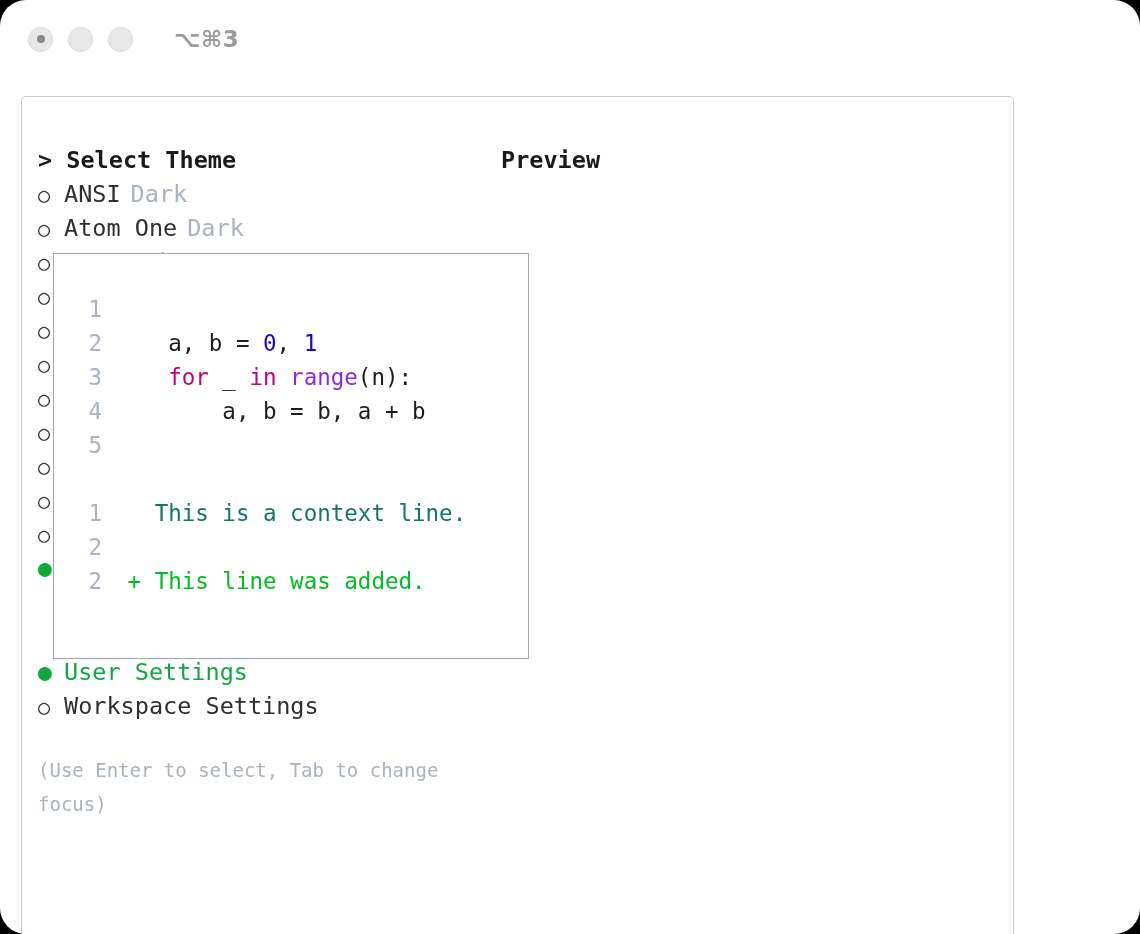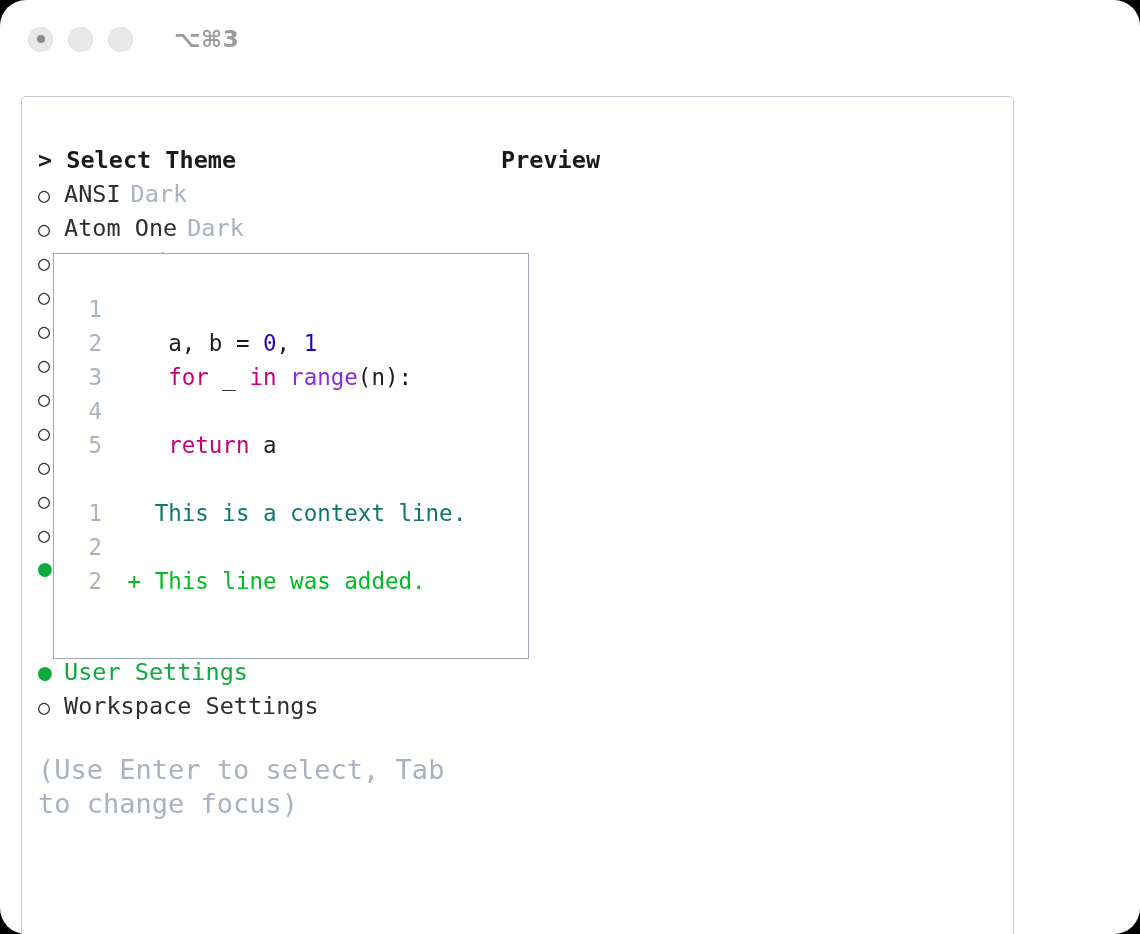--- a/index.html
+++ b/index.html
@@ -138,21 +138,21 @@
 
   .apply-head {
     font-size: 23.5px;
     color: #1a1a1a;
     line-height: 34px;
     padding-left: 26px;
     white-space: pre;
   }
 
   #hint {
-    font-size: 27px;
+    font-size: 19px;
     color: #a9b2bf;
     line-height: 34px;
     width: 420px;
   }
 
   
   #preview-box {
     position: absolute;
     left: 31px;
     top: 156px;
@@ -245,22 +245,22 @@
 
     <div id="col-right">
       <div class="section-title">Preview</div>
     </div>
 
     <div id="preview-box">
       <div id="code">
           <div class="code-line"><span class="gutter">1</span></div>
           <div class="code-line"><span class="gutter">2</span><span class="code-body"><span class="tok-plain">    a, b = </span><span class="tok-num">0</span><span class="tok-plain">, </span><span class="tok-num">1</span></span></div>
           <div class="code-line"><span class="gutter">3</span><span class="code-body"><span class="tok-plain">    </span><span class="tok-kw">for</span><span class="tok-plain"> _ </span><span class="tok-kw">in</span><span class="tok-plain"> </span><span class="tok-call">range</span><span class="tok-plain">(n):</span></span></div>
-          <div class="code-line"><span class="gutter">4</span></div>
-          <div class="code-line"><span class="gutter">5</span><span class="code-body"><span class="tok-plain">    </span><span class="tok-kw">return</span><span class="tok-plain"> a</span></span></div>
+          <div class="code-line"><span class="gutter">4</span><span class="code-body"><span class="tok-plain">        a, b = b, a + b</span></span></div>
+          <div class="code-line"><span class="gutter">5</span></div>
           <div class="blankline"></div>
           <div class="code-line"><span class="gutter">1</span><span class="diff-ctx">   This is a context line.</span></div>
           <div class="code-line"><span class="gutter">2</span></div>
           <div class="code-line"><span class="gutter">2</span><span class="diff-add"> + This line was added.</span></div>
         </div>
     </div>
 
   </div>
 </div>
 

